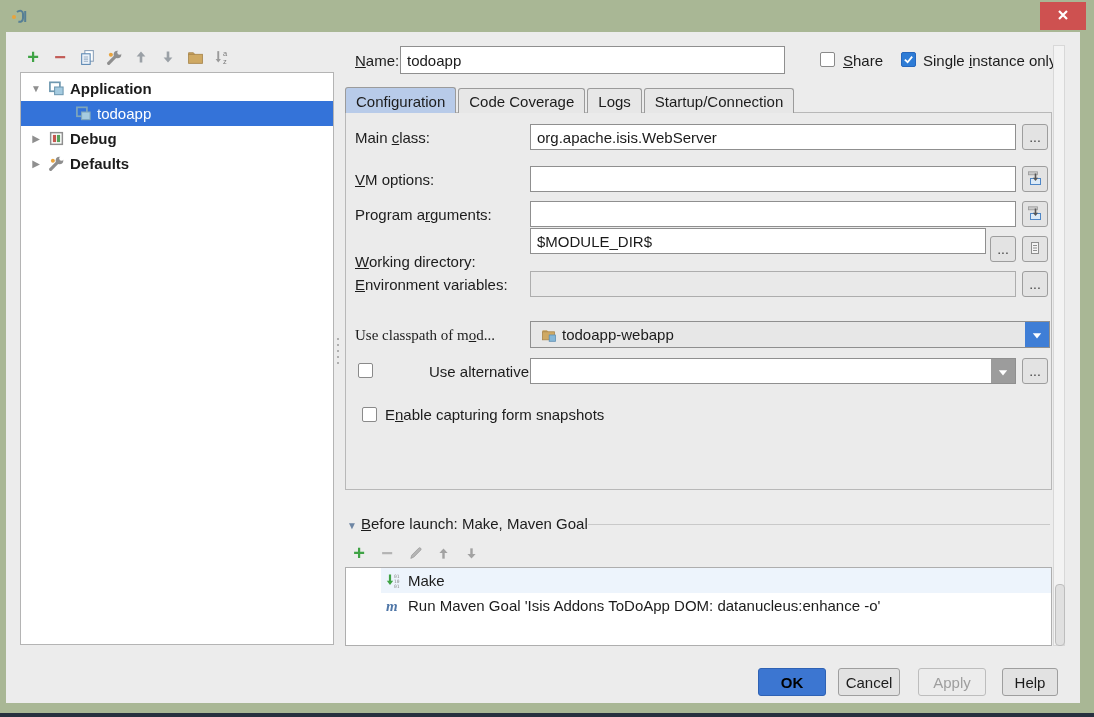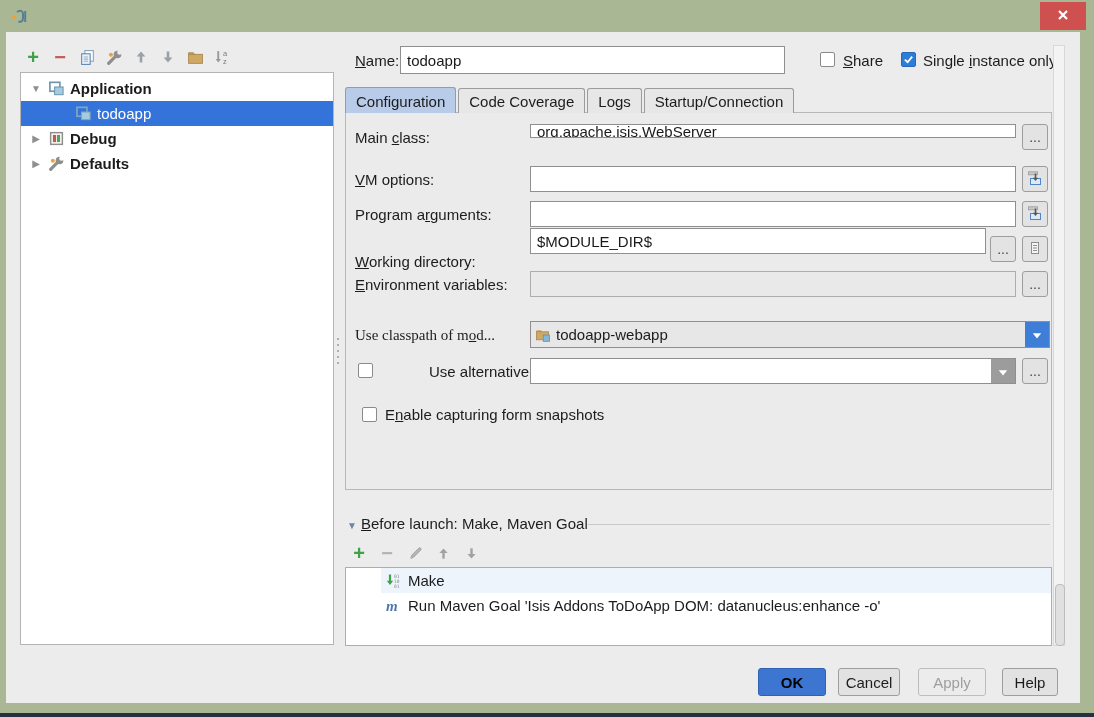--- a/index.html
+++ b/index.html
@@ -41,21 +41,21 @@
   .cb{width:15px;height:15px;background:#fff;border:1px solid #8a8a8a;box-sizing:border-box;border-radius:2px;}
   .cb.checked{background:#2e7cd6;border-color:#2767bd;display:flex;align-items:center;justify-content:center;}
 
   
   .tabs{left:345px;top:87px;display:flex;gap:2px;align-items:flex-end;z-index:2;}
   .tab{border:1px solid #9b9b9b;border-bottom:none;border-radius:3px 3px 0 0;background:#e7e7e7;padding:4px 10px 5px 10px;height:25px;box-sizing:border-box;}
   .tab.seltab{background:#b8cbe9;height:26px;padding-top:5px;}
   .tabpanel{left:345px;top:112px;width:707px;height:378px;background:#ebebeb;border:1px solid #b8b8b8;box-sizing:border-box;}
 
   .btn{background:#e3e3e3;border:1px solid #9d9d9d;border-radius:3px;box-sizing:border-box;display:flex;align-items:center;justify-content:center;color:#444;font-size:14px;}
-  .combo{background:#e7e7e7;border:1px solid #8f8f8f;box-sizing:border-box;display:flex;align-items:center;gap:5px;padding-left:4px;}
+  .combo{background:#e7e7e7;border:1px solid #8f8f8f;box-sizing:border-box;display:flex;align-items:center;gap:5px;padding-left:10px;}
   .comboarrow{position:absolute;right:0;top:0;bottom:0;width:24px;display:flex;align-items:center;justify-content:center;}
 
   
   .bl-line{background:#c9c9c9;height:1px;}
   .bl-toolbar{left:350px;top:544px;display:flex;gap:10px;align-items:center;}
   .bllist{left:345px;top:567px;width:707px;height:79px;background:#fff;border:1px solid #aeaeae;box-sizing:border-box;padding-left:35px;}
   .blrow{display:flex;align-items:center;height:25px;gap:6px;padding-left:5px;}
   .blrow.first{background:#edf4fc;}
 
   
@@ -203,21 +203,21 @@
 
 <div class="abs tabs">
   <div class="tab seltab">Configuration</div>
   <div class="tab">Code Coverage</div>
   <div class="tab">Logs</div>
   <div class="tab">Startup/Connection</div>
 </div>
 <div class="abs tabpanel"></div>
 
 <span class="abs lbl" style="left:355px;top:129px;">Main <u>c</u>lass:</span>
-<input class="abs txt" style="left: 530px; top: 124px; width: 486px; height: 14px;" value="org.apache.isis.WebServer">
+<input class="abs txt" style="left: 530px; top: 124px; width: 486px; height: 26px;" value="org.apache.isis.WebServer">
 <div class="abs btn" style="left:1022px;top:124px;width:26px;height:26px;">...</div>
 
 <span class="abs lbl" style="left:355px;top:171px;"><u>V</u>M options:</span>
 <input class="abs txt" style="left: 530px; top: 166px; width: 486px; height: 26px;" value="">
 <div class="abs btn" style="left:1022px;top:166px;width:26px;height:26px;">
   <span>
     <svg width="16" height="16" viewBox="0 0 16 16">
       <rect x="1.5" y="1.8" width="9" height="3" fill="#c9c9c9" stroke="#9a9a9a" stroke-width="0.8"></rect>
       <rect x="3.5" y="8.5" width="10" height="6" fill="#dceaf7" stroke="#4e86c6"></rect>
       <path d="M8.5 3.5 v5.5" stroke="#555" stroke-width="1.6"></path>

